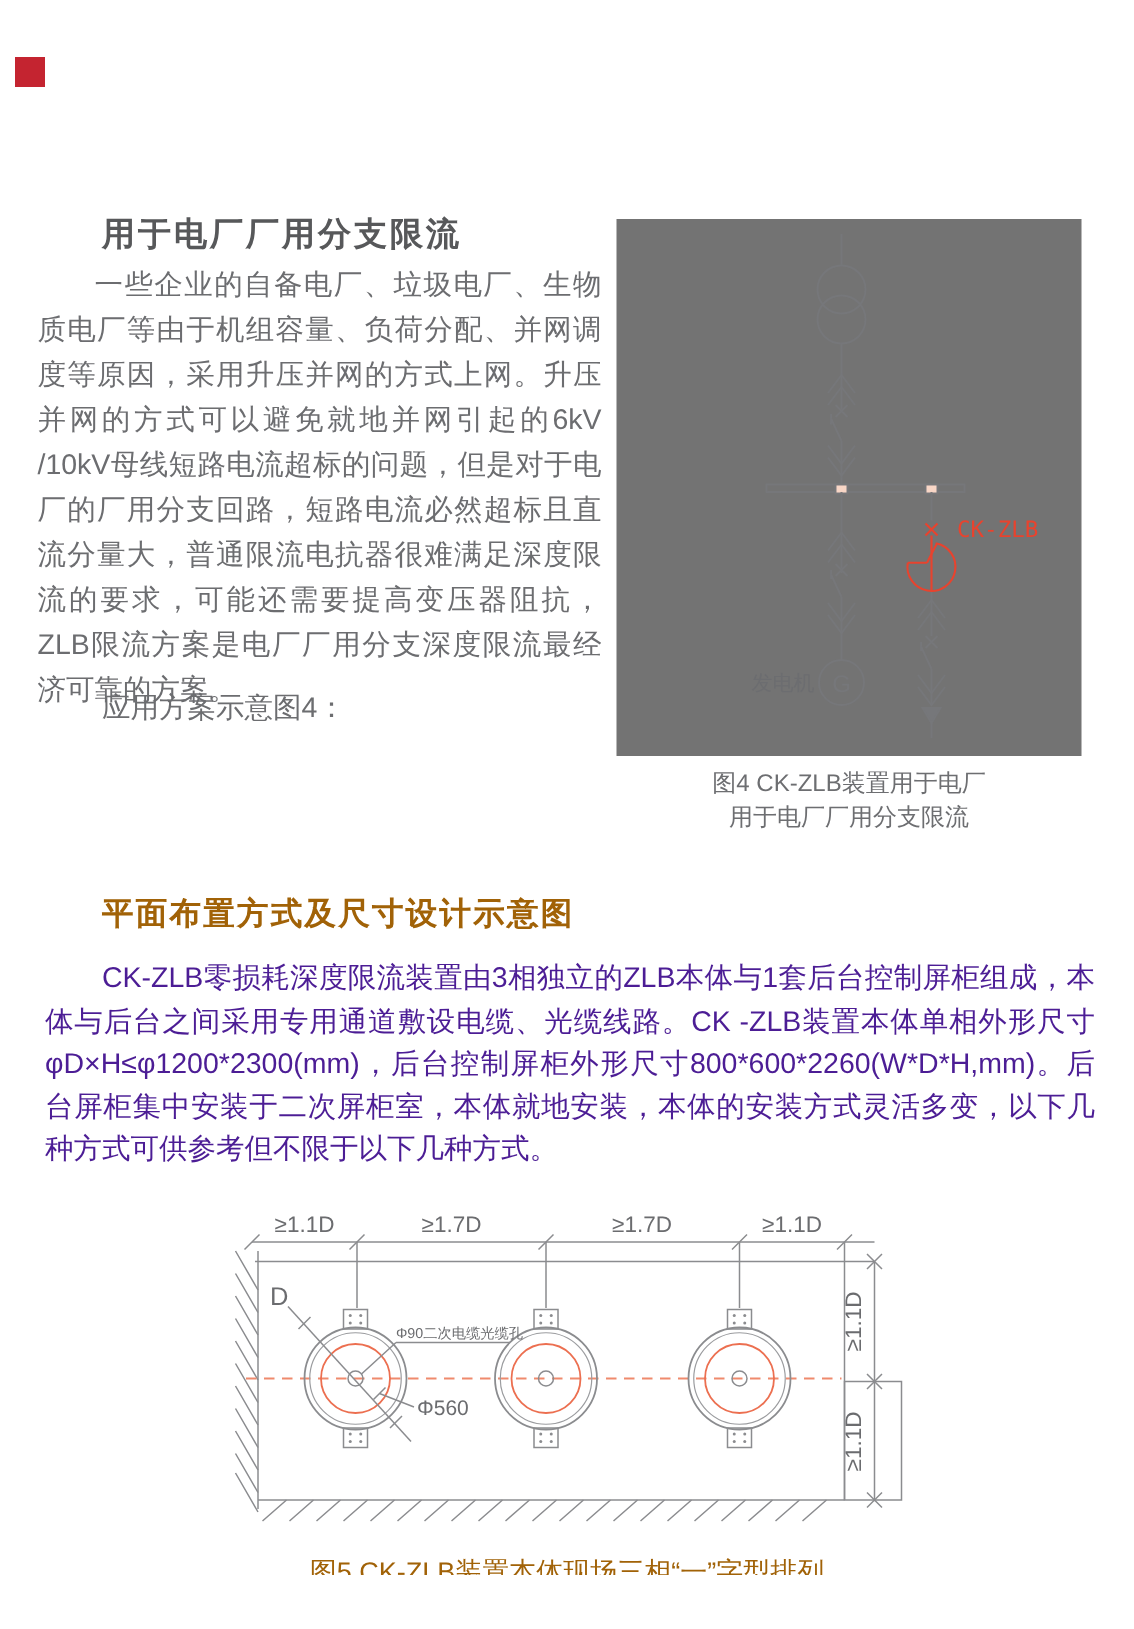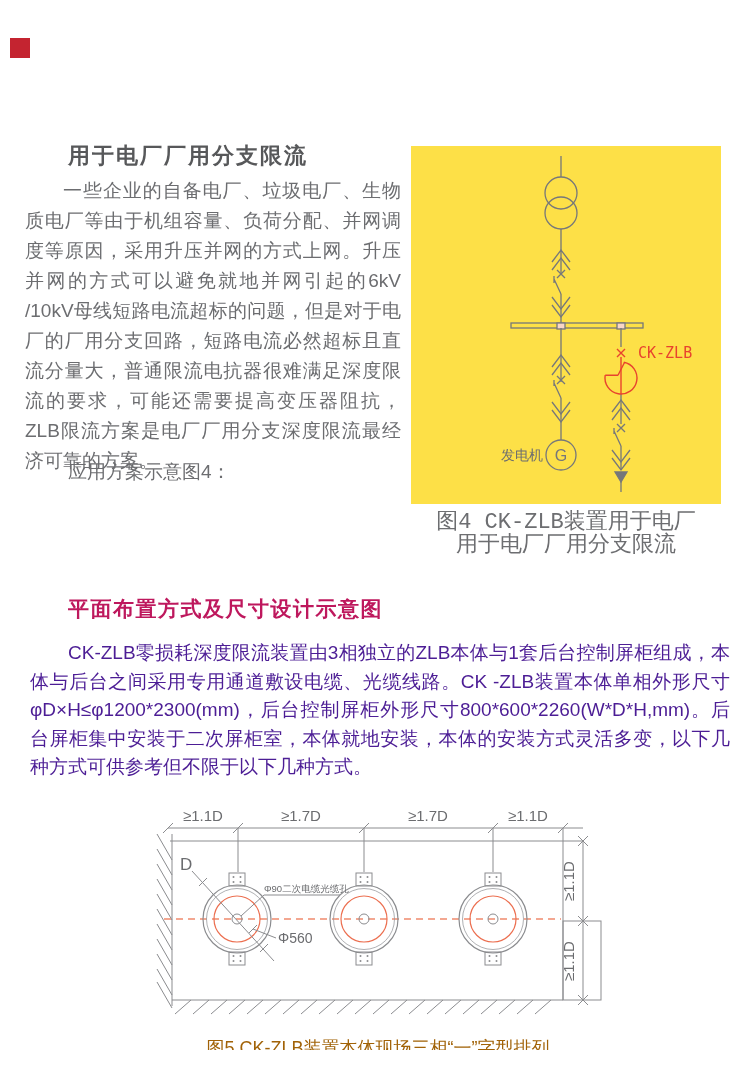--- a/index.html
+++ b/index.html
@@ -4,27 +4,27 @@
 <style>
   html,body{margin:0;padding:0;background:#ffffff;}
   .page{position:relative;width:756px;height:1050px;background:#ffffff;overflow:hidden;
         font-family:"Liberation Sans",sans-serif;}
   .abs{position:absolute;}
   .corner-square{left:10px;top:38px;width:20px;height:20px;background:#c42430;}
   .h1{left:68px;top:141px;font-size:22px;font-weight:bold;color:#57585a;letter-spacing:2px;}
   .para1{left:25px;top:176px;width:376px;font-size:19px;line-height:30px;color:#6c6d70;
          text-align:justify;text-indent:2em;margin:0;}
   .note1{left:30px;top:459px;font-size:19px;color:#6c6d70;text-indent:2em;margin:0;}
-  .fig4-box{left:411px;top:146px;width:310px;height:358px;background:#fde047;}
-  .fig4-caption{left:411px;top:511px;width:310px;text-align:center;font-size:22px;
-                line-height:23px;color:#6d6e71;font-family:Liberation Mono, monospace;}
+  .fig4-box{left:411px;top:146px;width:310px;height:358px;background:#737373;}
+  .fig4-caption{left:411px;top:511px;width:310px;text-align:center;font-size:16px;
+                line-height:23px;color:#6d6e71;}
   .banner{left:36px;top:520px;display:inline-block;color:#e7211b;font-size:25px;font-weight:bold;
           letter-spacing:4px;padding:5px 9px 6px 9px;border-top:2.5px solid #e7211b;
           border-bottom:2.5px solid #e7211b;}
-  .h2{left:68px;top:595px;font-size:21px;font-weight:bold;color:#be185d;letter-spacing:1.5px;}
+  .h2{left:68px;top:595px;font-size:21px;font-weight:bold;color:#a16207;letter-spacing:1.5px;}
   .para2{left:30px;top:639px;width:700px;font-size:19px;line-height:28.5px;color:#4c1d95;
          text-align:justify;text-indent:2em;margin:0;}
   .fig5{left:140px;top:798px;}
   .fig5-caption{left:0;top:1036px;width:756px;text-align:center;font-size:18px;color:#a16207;}
   svg text{font-family:"Liberation Sans",sans-serif;}
   .mono{font-family:"DejaVu Sans Mono",monospace;}
 </style>
 </head>
 <body>
 

